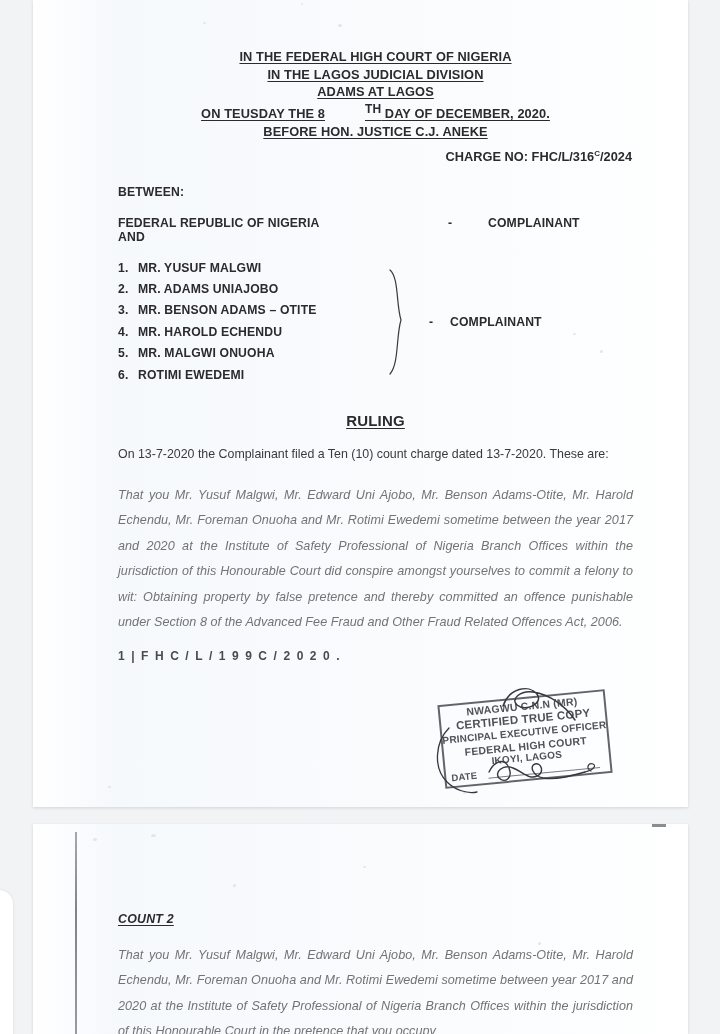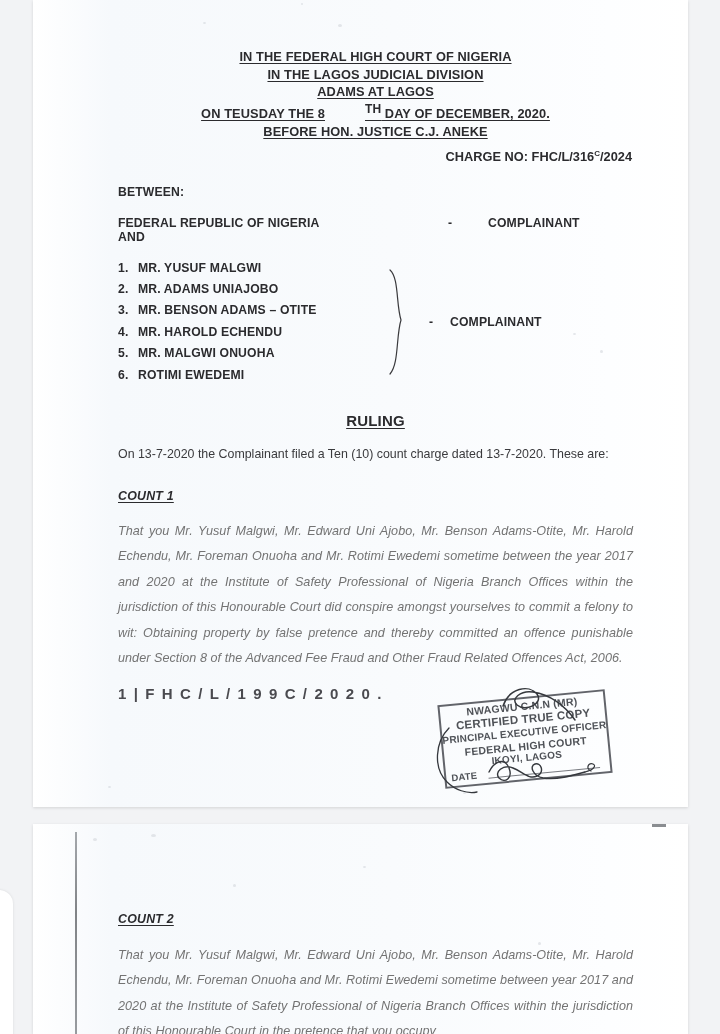--- a/index.html
+++ b/index.html
@@ -171,21 +171,21 @@
   .charge-para {
     font-style: italic;
     font-size: 12.6px;
     line-height: 25.4px;
     text-align: justify;
     color: #737373;
     letter-spacing: .05px;
   }
 
   .footer-id {
-    font-size: 15px;
+    font-size: 12px;
     letter-spacing: 1.6px;
     color: #4a4a4f;
     font-weight: 600;
   }
 
   
   .stamp {
     position: absolute;
     left: 408px; top: 697px;
     width: 168px; height: 84px;
@@ -315,23 +315,20 @@
         <span class="def-dash">-</span>
         <span class="def-role">COMPLAINANT</span>
       </div>
 
       <div class="ruling-head" style="margin-top:26px;">
         <span class="u">RULING</span>
       </div>
 
       <div class="para" style="margin-top:12px;">On 13-7-2020 the Complainant filed a Ten (10) count charge dated 13-7-2020. These are:</div>
 
-      <div class="count-head" style="margin-top:22px;">
-        <span class="u">COUNT 1</span>
-      </div>
 
       <div class="charge-para" style="margin-top:16px;">That you Mr. Yusuf Malgwi, Mr. Edward Uni Ajobo, Mr. Benson Adams-Otite, Mr. Harold Echendu, Mr. Foreman Onuoha and Mr. Rotimi Ewedemi sometime between the year 2017 and 2020 at the Institute of Safety Professional of Nigeria Branch Offices within the jurisdiction of this Honourable Court did conspire amongst yourselves to commit a felony to wit: Obtaining property by false pretence and thereby committed an offence punishable under Section 8 of the Advanced Fee Fraud and Other Fraud Related Offences Act, 2006.</div>
 
       <div class="footer-id" style="margin-top:14px;">1 | F H C / L / 1 9 9 C / 2 0 2 0 .</div>
     </div>
 
     <div class="stamp">
       <div class="stamp-box"></div>
       <div class="stamp-text st1">NWAGWU C.N.N (MR)</div>
       <div class="stamp-text st2">CERTIFIED TRUE COPY</div>

